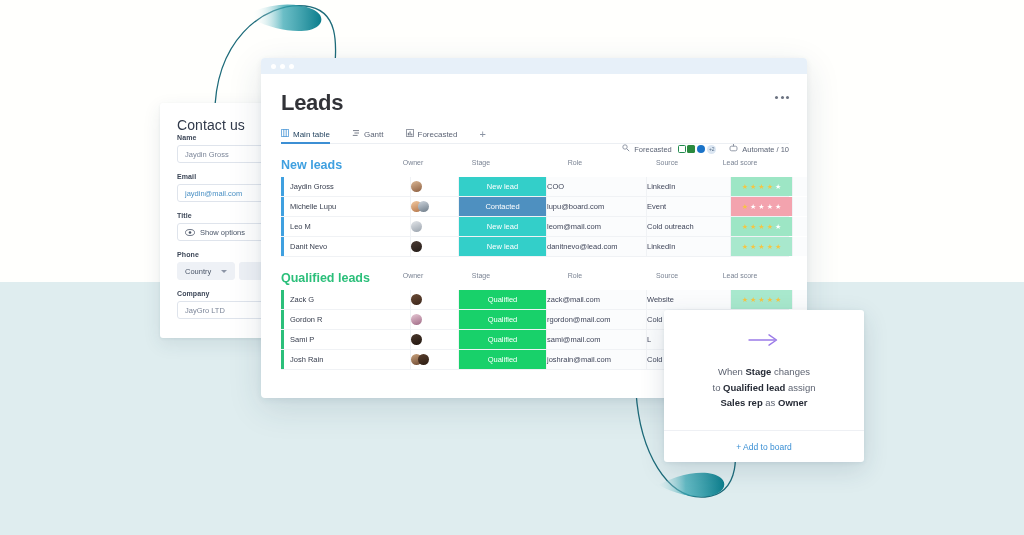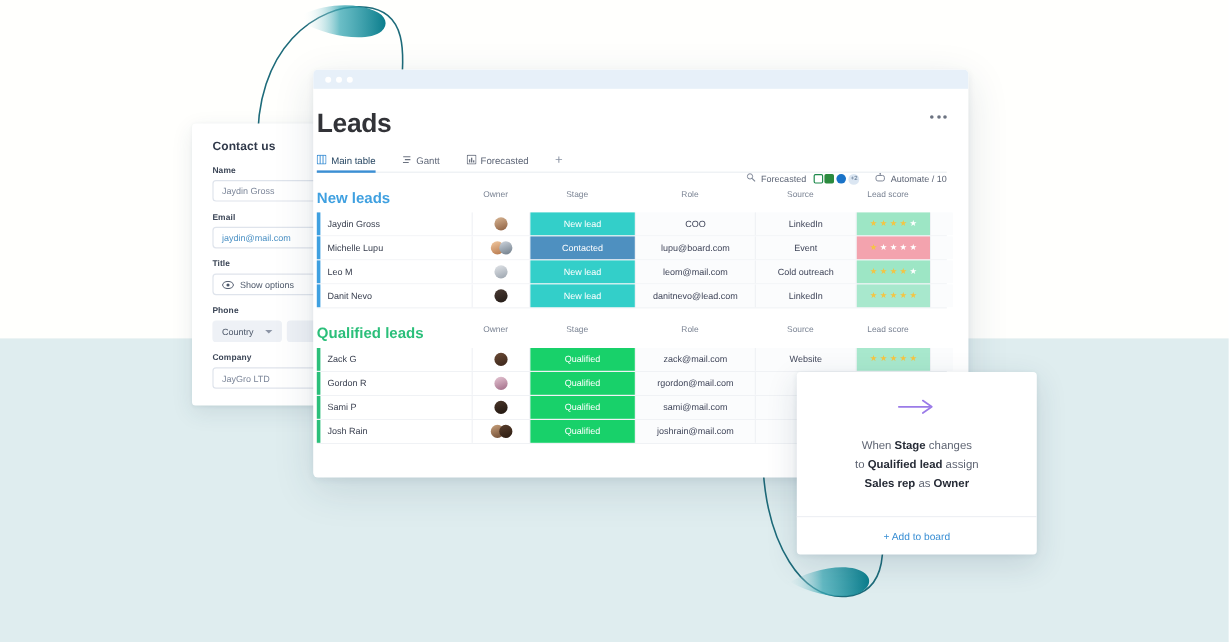--- a/index.html
+++ b/index.html
@@ -31,22 +31,22 @@
   .contact-card {
     position: absolute; left: 160px; top: 103px;
     width: 128px; height: 235px;
     background: #ffffff;
     border-radius: 3px;
     box-shadow: 0 6px 18px rgba(35,70,90,0.10), 0 1px 3px rgba(35,70,90,0.07);
     padding: 14px 12px 0 17px;
     overflow: hidden;
   }
   .cc-title {
-    font-size: 10px; font-weight: bold; color: #30394a;
-    letter-spacing: .1px; margin-bottom: 11px;
+    font-size: 14px; font-weight: normal; color: #30394a;
+    letter-spacing: .1px; margin-bottom: 1px;
   }
   .cc-label {
     font-size: 7px; font-weight: bold; color: #3c4657;
     margin-bottom: 4px; letter-spacing: .1px;
   }
   .cc-field {
     height: 18px; border: 1px solid #dfe4ec; border-radius: 3px;
     background: #fff; display: flex; align-items: center;
     padding: 0 7px; font-size: 7.5px; color: #7c8699;
     margin-bottom: 10px; width: 118px;
@@ -78,21 +78,21 @@
     border-radius: 4px;
     box-shadow: 0 10px 34px rgba(30,60,85,0.13), 0 2px 6px rgba(30,60,85,0.07);
     overflow: hidden;
   }
   .titlebar {
     height: 16px; background: #e7f0f9;
     display: flex; align-items: center; padding-left: 10px; gap: 4px;
   }
   .tb-dot { width: 5px; height: 5px; border-radius: 50%; background: #ffffff; }
 
-  .board-body { padding: 16px 18px 0 3px; position: relative; }
+  .board-body { padding: 16px 18px 0 20px; position: relative; }
   .board-title {
     font-size: 22px; font-weight: bold; color: #323338; letter-spacing: -.3px;
   }
   .more-dots {
     position: absolute; right: 18px; top: 22px;
     display: flex; gap: 2.5px; align-items: center;
   }
   .more-dots i { width: 3px; height: 3px; border-radius: 50%; background: #6b7280; display:block; }
 
   .tabs-row {
@@ -147,21 +147,21 @@
   .col-plus::before { left: 2px; top: 4px; width: 5px; height: 1px; }
   .col-plus::after { left: 4px; top: 2px; width: 1px; height: 5px; }
 
   .row {
     display: grid;
     grid-template-columns: 130px 48px 88px 100px 84px 62px 18px;
     height: 20px; align-items: stretch;
     border-bottom: 1px solid #f0f2f5;
   }
   .cell {
-    display: flex; align-items: center; justify-content: center;
+    display: flex; align-items: center; justify-content: flex-start;
     font-size: 7.5px; color: #40465a; background: #fbfcfd;
     border-right: 1px solid #f0f2f5;
   }
   .cell.name {
     justify-content: flex-start; padding-left: 9px; position: relative;
     background: #ffffff; color: #3a4050;
   }
   .cell.name::before {
     content: ""; position: absolute; left: 0; top: 0; bottom: 0; width: 2.5px;
   }

